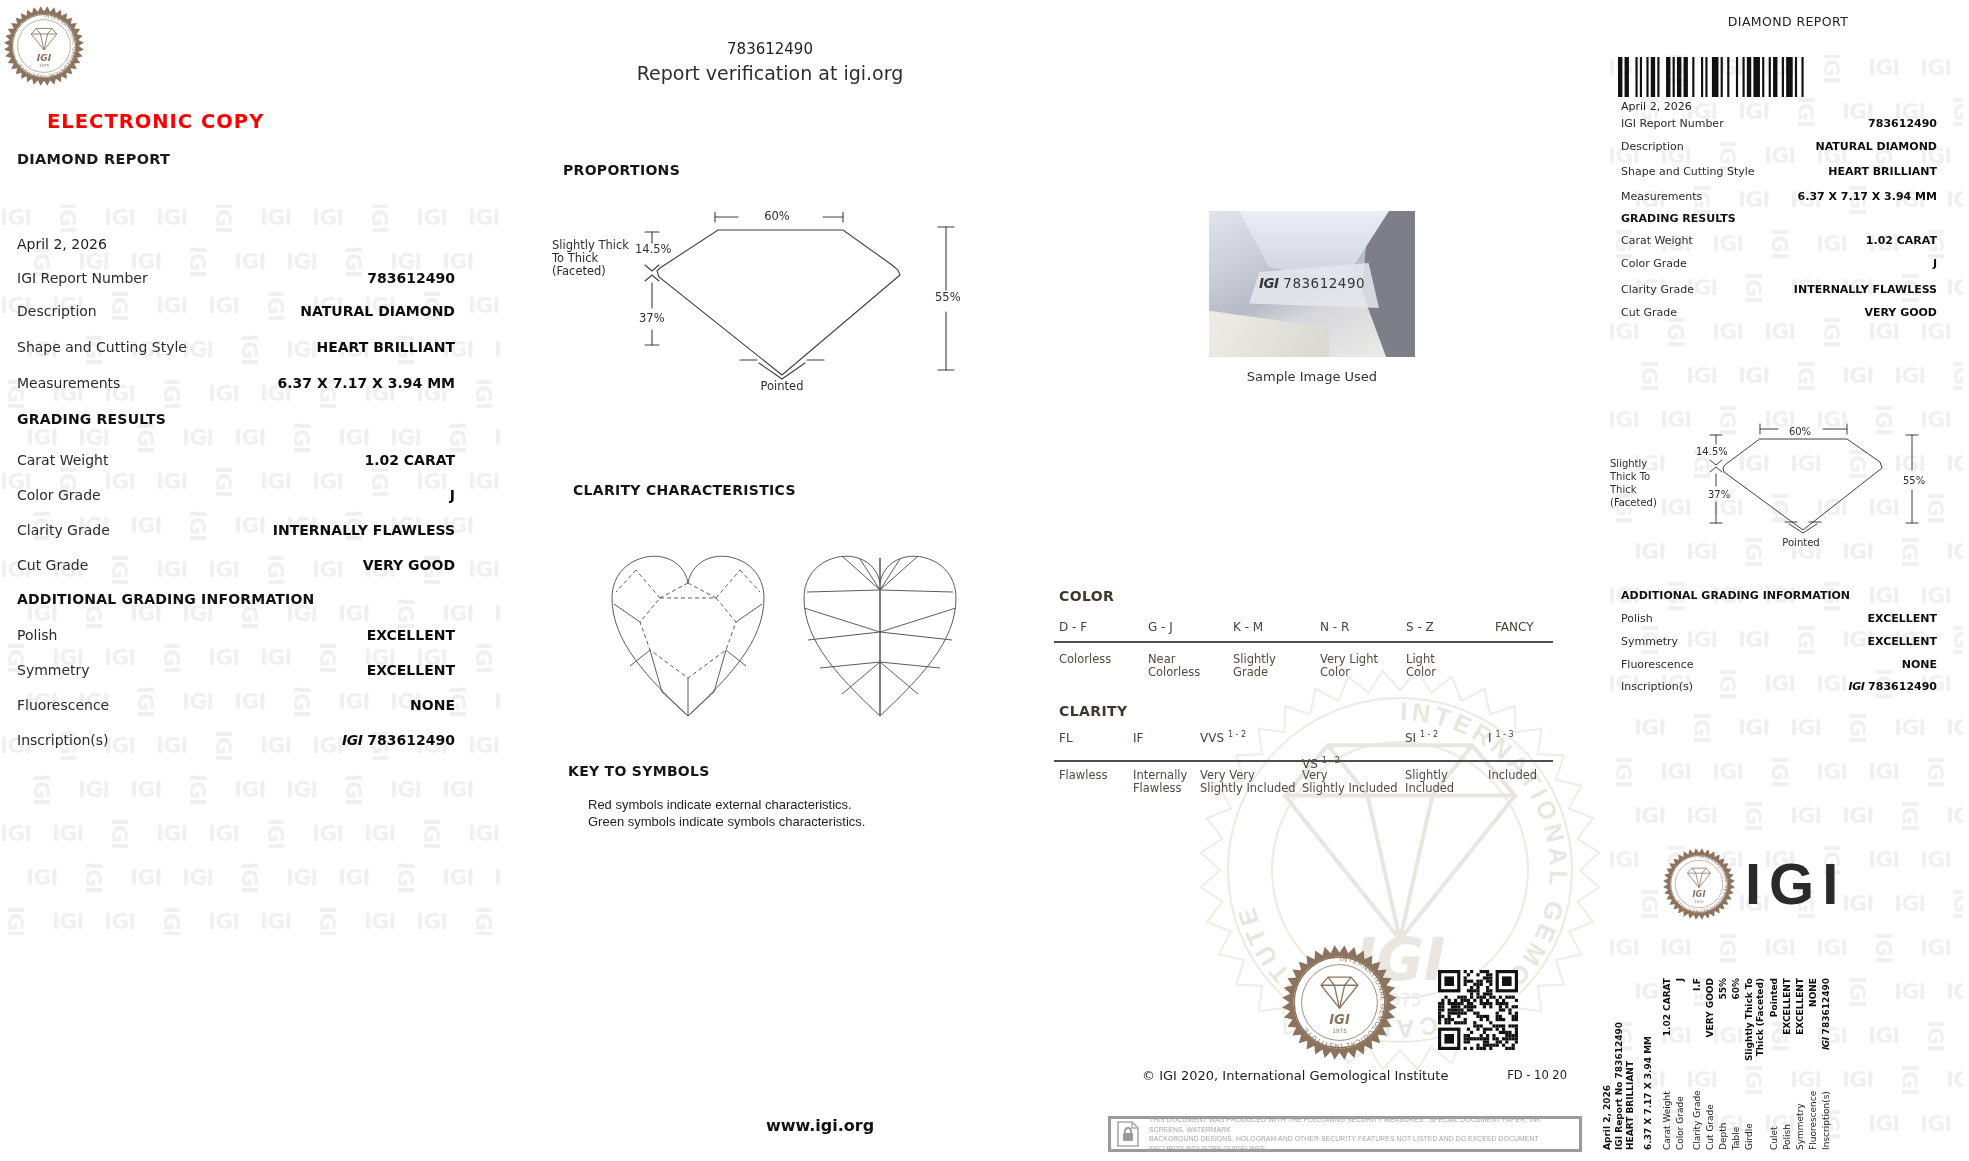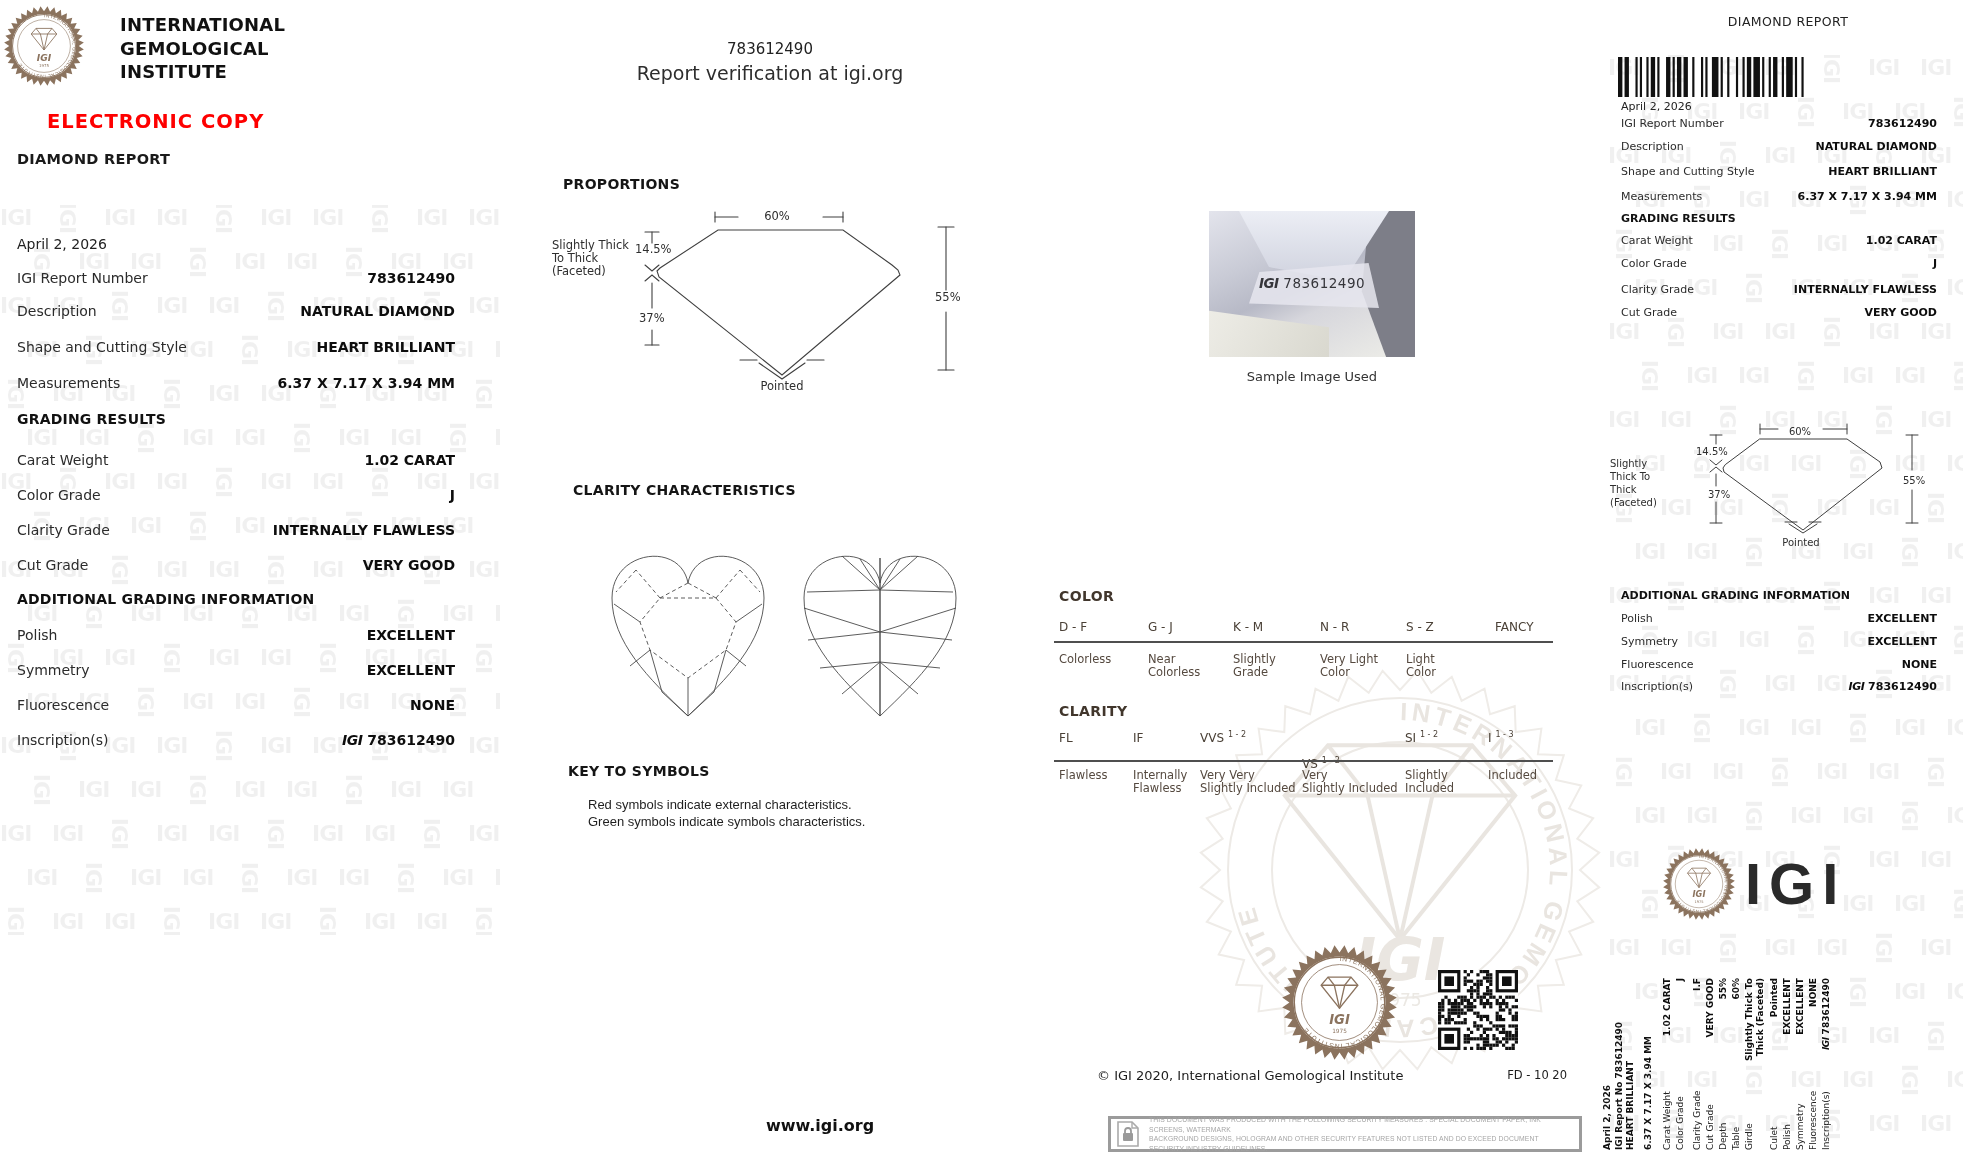--- a/index.html
+++ b/index.html
@@ -451,25 +451,20 @@
       <line x1="-16" y1="-7" x2="16" y2="-7"></line>
       <line x1="-10" y1="-14" x2="-4.5" y2="-7"></line>
           <line x1="10" y1="-14" x2="4.5" y2="-7"></line>
       <line x1="-4.5" y1="-7" x2="0" y2="13"></line>
           <line x1="4.5" y1="-7" x2="0" y2="13"></line>
     </g>
     <text x="50" y="68.5" font-size="11.5" font-style="italic" font-weight="bold" text-anchor="middle" fill="#8b735e">IGI</text>
     <text x="50" y="76.5" font-size="5" text-anchor="middle" fill="#8b735e">1975</text>
   </svg>
     </div>
-  <div class="abs org-title" style="left:120px;top:13px">
-    <div>INTERNATIONAL</div>
-    <div>GEMOLOGICAL</div>
-    <div>INSTITUTE</div>
-  </div>
   <div class="abs ecopy" style="left:47px;top:110px">ELECTRONIC COPY</div>
   <div class="abs rpt-title" style="left:17px;top:151px">DIAMOND REPORT</div>
 
   <div class="abs ldate" style="left:17px;top:236px">April 2, 2026</div>
 
   <div class="abs lrow" style="top:270px">
     <span class="lab">IGI Report Number</span>
     <span class="val">783612490</span>
   </div>
   <div class="abs lrow" style="top:303px">
@@ -517,21 +512,21 @@
     <span class="val">NONE</span>
   </div>
   <div class="abs lrow" style="top:732px">
     <span class="lab">Inscription(s)</span>
     <span class="val"><span class="igi-glyph">IGI</span> <span>783612490</span></span>
   </div>
 
   <div class="abs mid-num ctr" style="left:620px;top:40px;width:300px">783612490</div>
   <div class="abs mid-ver ctr" style="left:620px;top:62px;width:300px">Report verification at igi.org</div>
 
-  <div class="abs msec" style="left:563px;top:176px">PROPORTIONS</div>
+  <div class="abs msec" style="left:563px;top:162px">PROPORTIONS</div>
   <div class="abs" id="prop-main" style="left:545px;top:205px;width:430px;height:195px">
       <svg width="430" height="195" viewBox="0 0 430 195">
    <g stroke="#3f3f3f" stroke-width="1.1" fill="none" stroke-linecap="round">
     <path d="M173,25 L298,25 L347,60 L353,65 L355,70 L237,170 L114,72 L112,66 L115,63 Z"></path>
     <line x1="170" y1="7" x2="170" y2="17"></line>
           <line x1="170" y1="12" x2="193" y2="12"></line>
     <line x1="278" y1="12" x2="298" y2="12"></line>
           <line x1="298" y1="7" x2="298" y2="17"></line>
     <line x1="100" y1="27" x2="114" y2="27"></line>
           <line x1="107" y1="27" x2="107" y2="38"></line>
@@ -916,21 +911,21 @@
         <rect x="3.2" y="3.2" width="16" height="16" fill="#fff"></rect>
         <rect x="6.4" y="6.4" width="9.600000000000001" height="9.600000000000001" fill="#111"></rect>
         <rect x="57.599999999999994" y="0" width="22.400000000000002" height="22.400000000000002" fill="#111"></rect>
         <rect x="60.8" y="3.2" width="16" height="16" fill="#fff"></rect>
         <rect x="63.99999999999999" y="6.4" width="9.600000000000001" height="9.600000000000001" fill="#111"></rect>
         <rect x="0" y="57.599999999999994" width="22.400000000000002" height="22.400000000000002" fill="#111"></rect>
         <rect x="3.2" y="60.8" width="16" height="16" fill="#fff"></rect>
         <rect x="6.4" y="63.99999999999999" width="9.600000000000001" height="9.600000000000001" fill="#111"></rect>
       </svg>
     </div>
-  <div class="abs copyr" style="left:1097px;top:1068px">© IGI 2020, International Gemological Institute</div>
+  <div class="abs copyr" style="left:1142px;top:1068px">© IGI 2020, International Gemological Institute</div>
   <div class="abs fdcode" style="left:1467px;top:1068px;width:100px;text-align:right">FD - 10 20</div>
   <div class="abs www ctr" style="left:745px;top:1116px;width:150px">www.igi.org</div>
 
   <div class="abs sec-bar" style="left:1108px;top:1116px;width:468px;height:30px">
     <span style="margin:0 10px 0 6px">
       <svg width="22" height="26" viewBox="0 0 22 26">
           <path d="M1,1 h14 l6,6 v18 h-20 z" fill="#fff" stroke="#aaa" stroke-width="1.6"></path>
           <path d="M15,1 v6 h6" fill="none" stroke="#aaa" stroke-width="1.4"></path>
           <rect x="6" y="12" width="10" height="8" rx="1" fill="#9a9a9a"></rect>
           <path d="M8,12 v-2 a3,3 0 0 1 6,0 v2" fill="none" stroke="#9a9a9a" stroke-width="1.8"></path>

